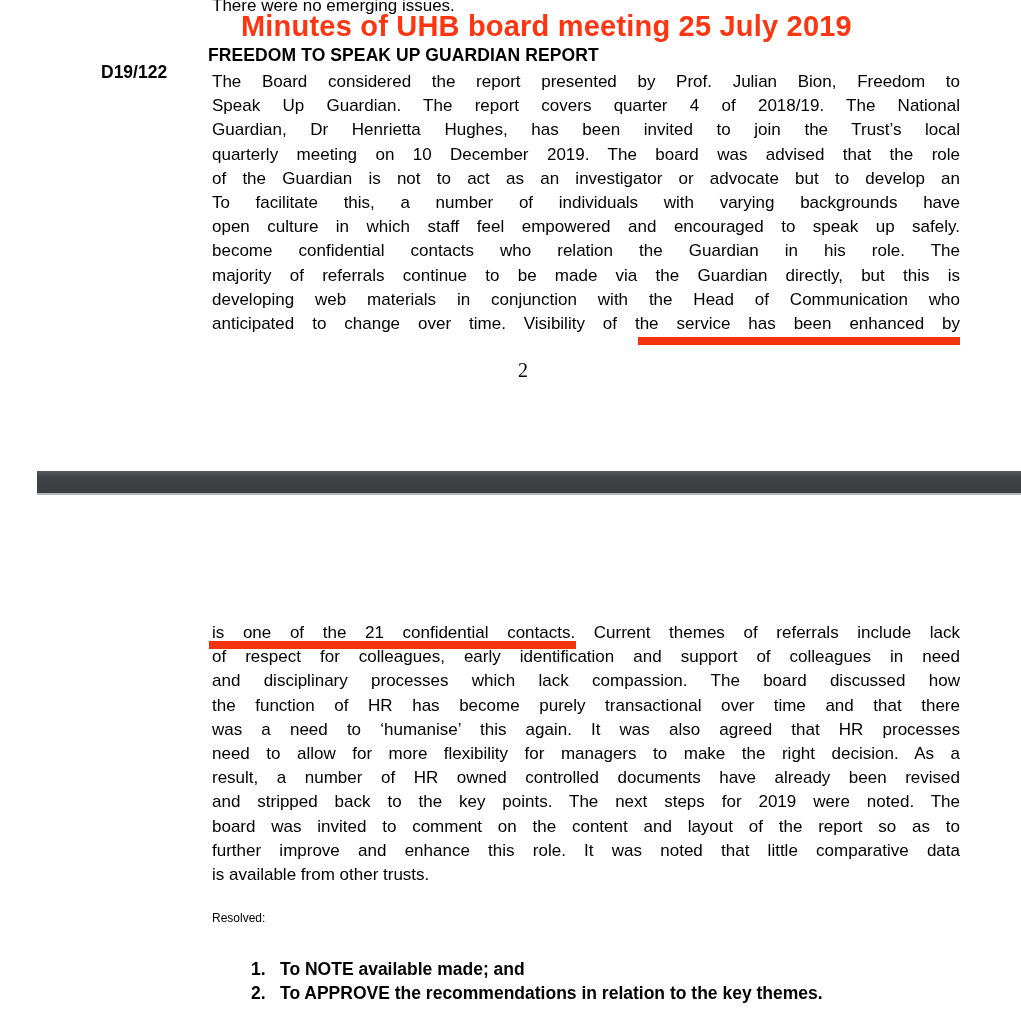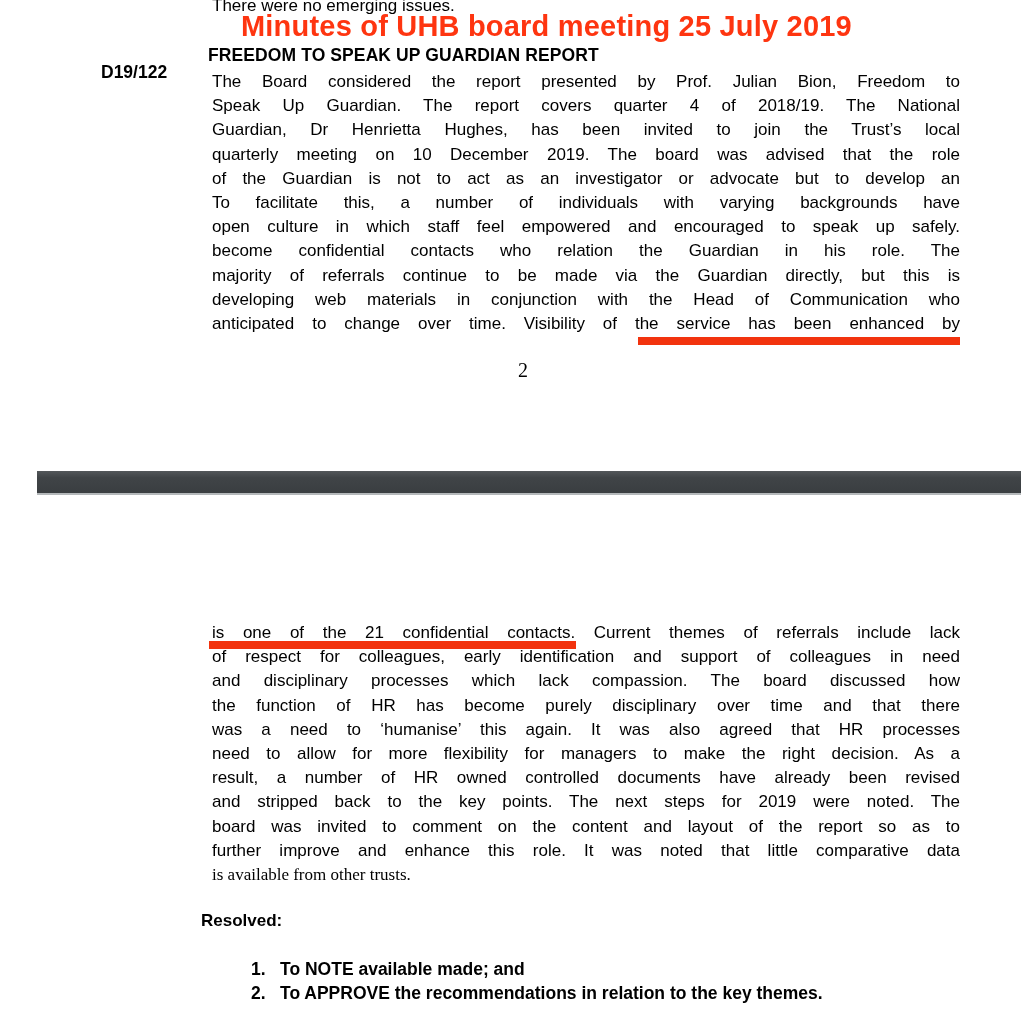--- a/index.html
+++ b/index.html
@@ -22,21 +22,20 @@
     font-size: 17px;
     text-align: justify;
     text-align-last: justify;
     text-justify: inter-word;
     white-space: normal;
     overflow: hidden;
   }
   .body-line.last {
     text-align: center;
     text-align-last: left;
-    font-family: Liberation Serif, serif;
   }
 
   .cutoff-line {
     left: 175px;
     top: -6px;
     font-size: 17px;
     line-height: 24px;
   }
 
   .annotation-title {
@@ -86,24 +85,24 @@
 
   .page-separator {
     left: 0; top: 471px;
     width: 1021px; height: 22px;
     background: linear-gradient(#53575a, #404447 30%, #3a3e41);
     border-bottom: 2px solid #b4b8ba;
     box-sizing: content-box;
   }
 
   .resolved-label {
-    left: 164px;
+    left: 175px;
     top: 911px;
-    font-size: 17px;
-    font-weight: bold;
+    font-size: 12px;
+    font-weight: normal;
   }
 
   #resolutions { left: 214px; top: 958px; }
   .resolution-row {
     display: flex;
     line-height: 23.8px;
     font-size: 17.5px;
     font-weight: bold;
     white-space: nowrap;
   }
@@ -138,21 +137,21 @@
   <div class="red-bar" id="red-underline-1"></div>
 
   <div class="abs page-number">2</div>
 
   <div class="abs page-separator"></div>
 
   <div class="abs" id="paragraph-2">
     <div class="body-line">is one of the 21 confidential contacts. Current themes of referrals include lack</div>
     <div class="body-line">of respect for colleagues, early identification and support of colleagues in need</div>
     <div class="body-line">and disciplinary processes which lack compassion. The board discussed how</div>
-    <div class="body-line">the function of HR has become purely disciplinary over time and that there</div>
+    <div class="body-line">the function of HR has become purely transactional over time and that there</div>
     <div class="body-line">was a need to ‘humanise’ this again. It was also agreed that HR processes</div>
     <div class="body-line">need to allow for more flexibility for managers to make the right decision. As a</div>
     <div class="body-line">result, a number of HR owned controlled documents have already been revised</div>
     <div class="body-line">and stripped back to the key points. The next steps for 2019 were noted. The</div>
     <div class="body-line">board was invited to comment on the content and layout of the report so as to</div>
     <div class="body-line">further improve and enhance this role. It was noted that little comparative data</div>
     <div class="body-line last">is available from other trusts.</div>
   </div>
 
   <div class="red-bar" id="red-underline-2"></div>

